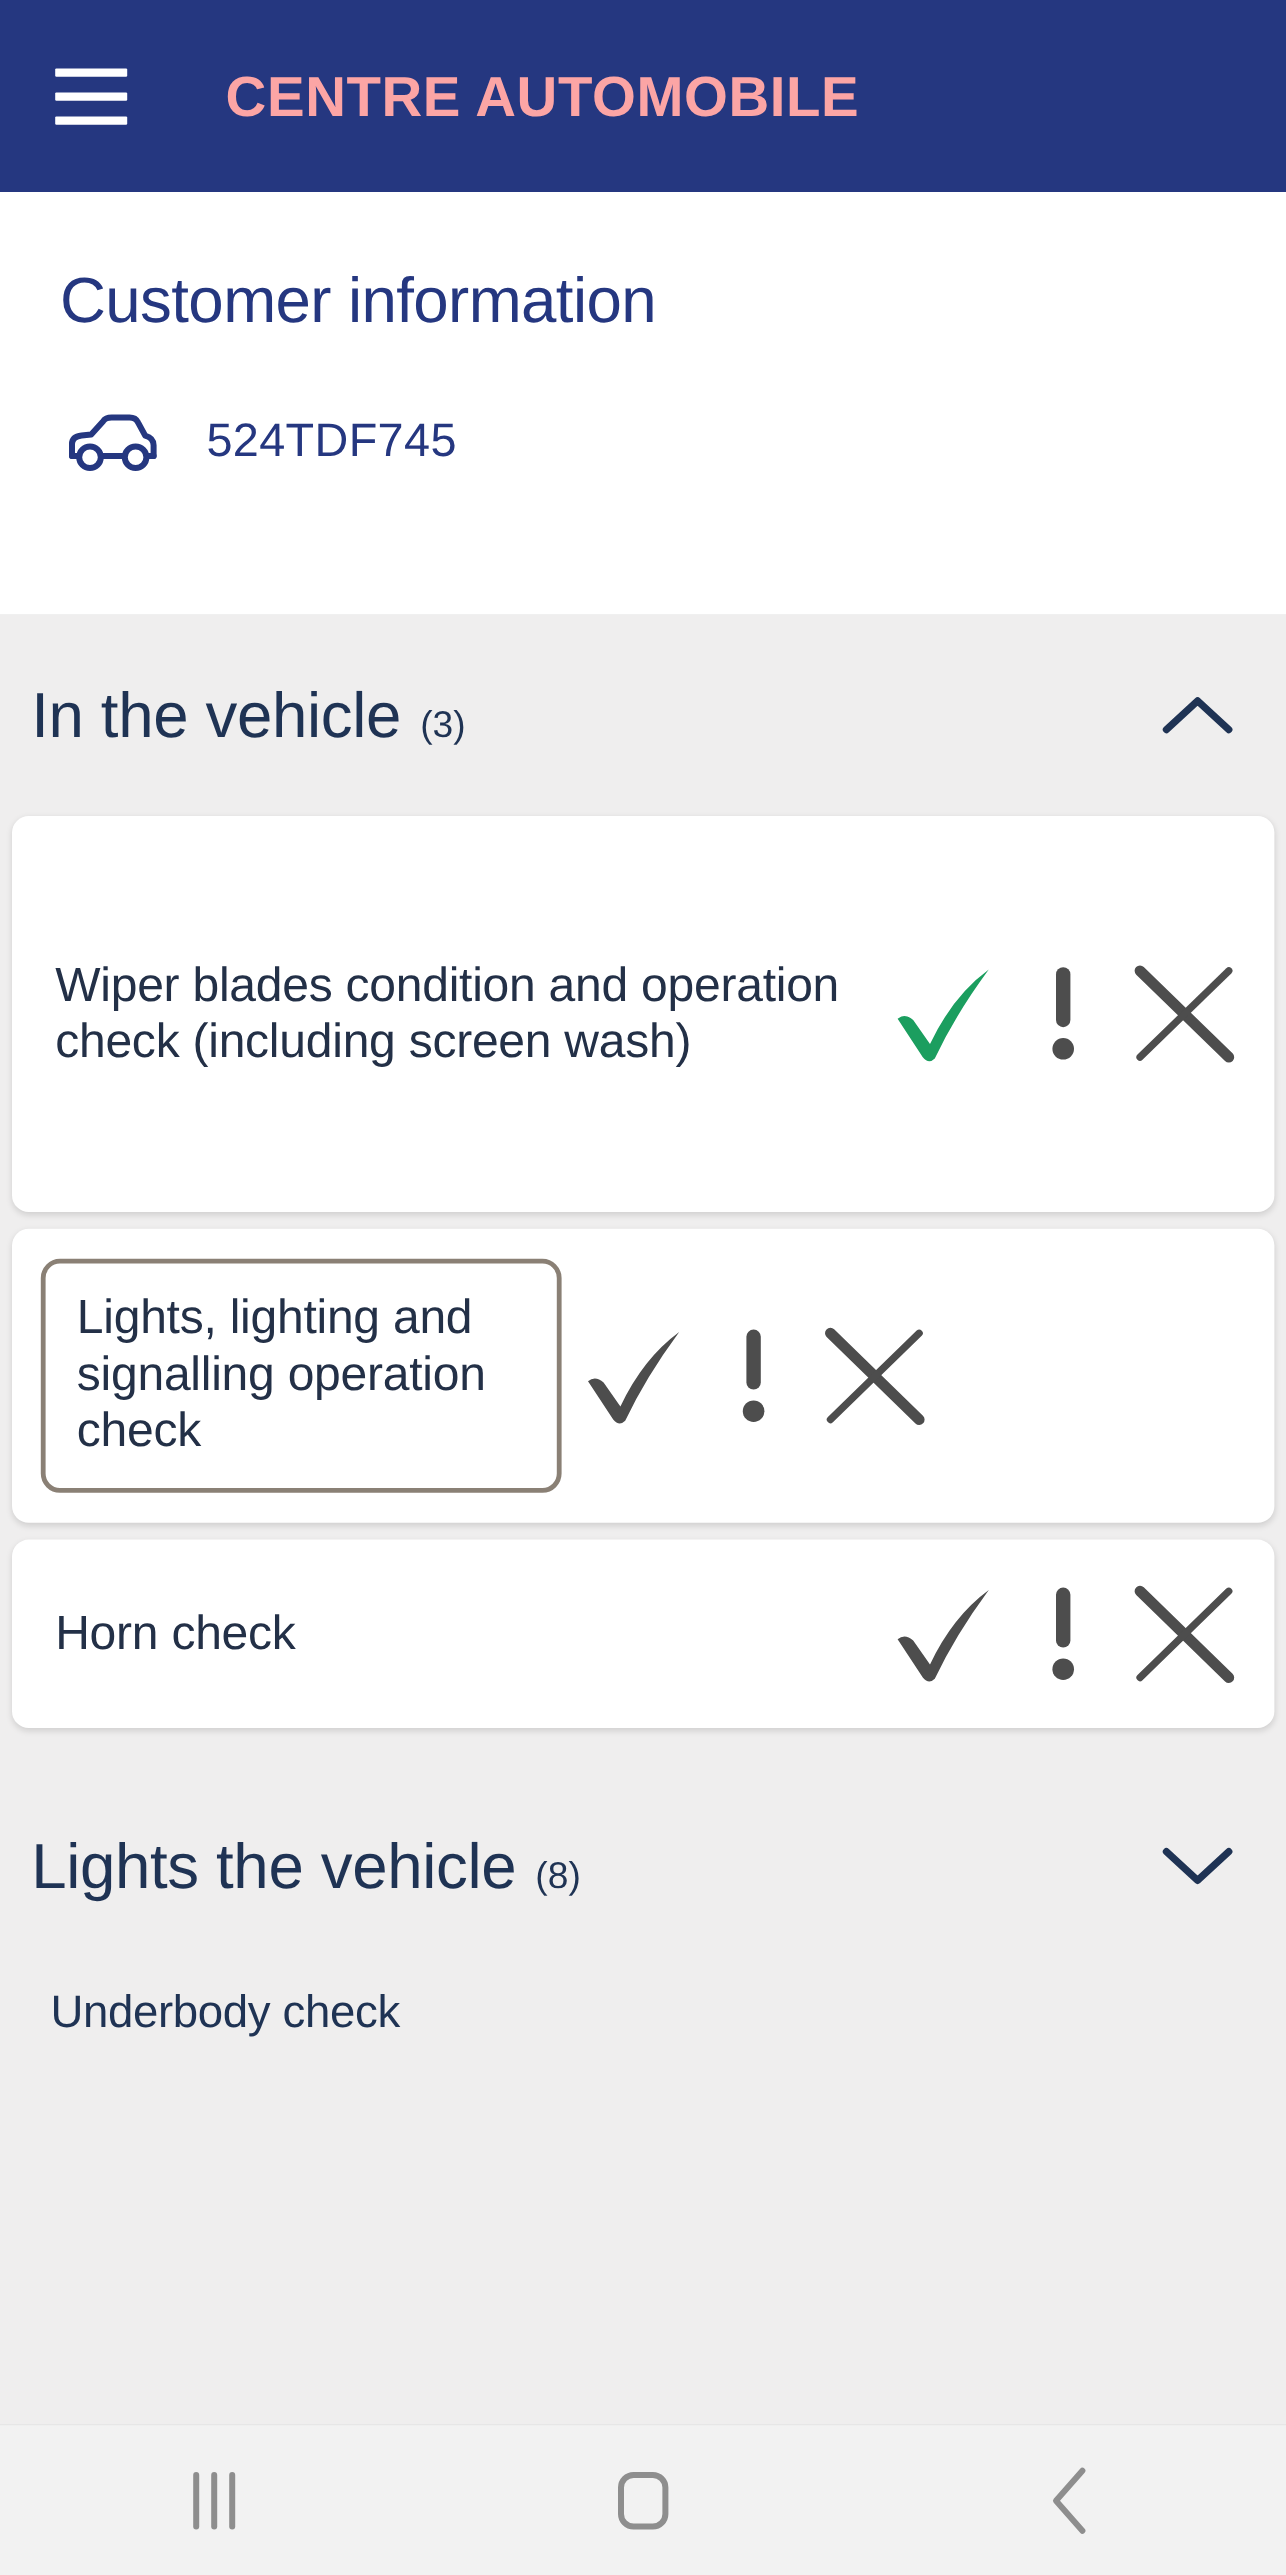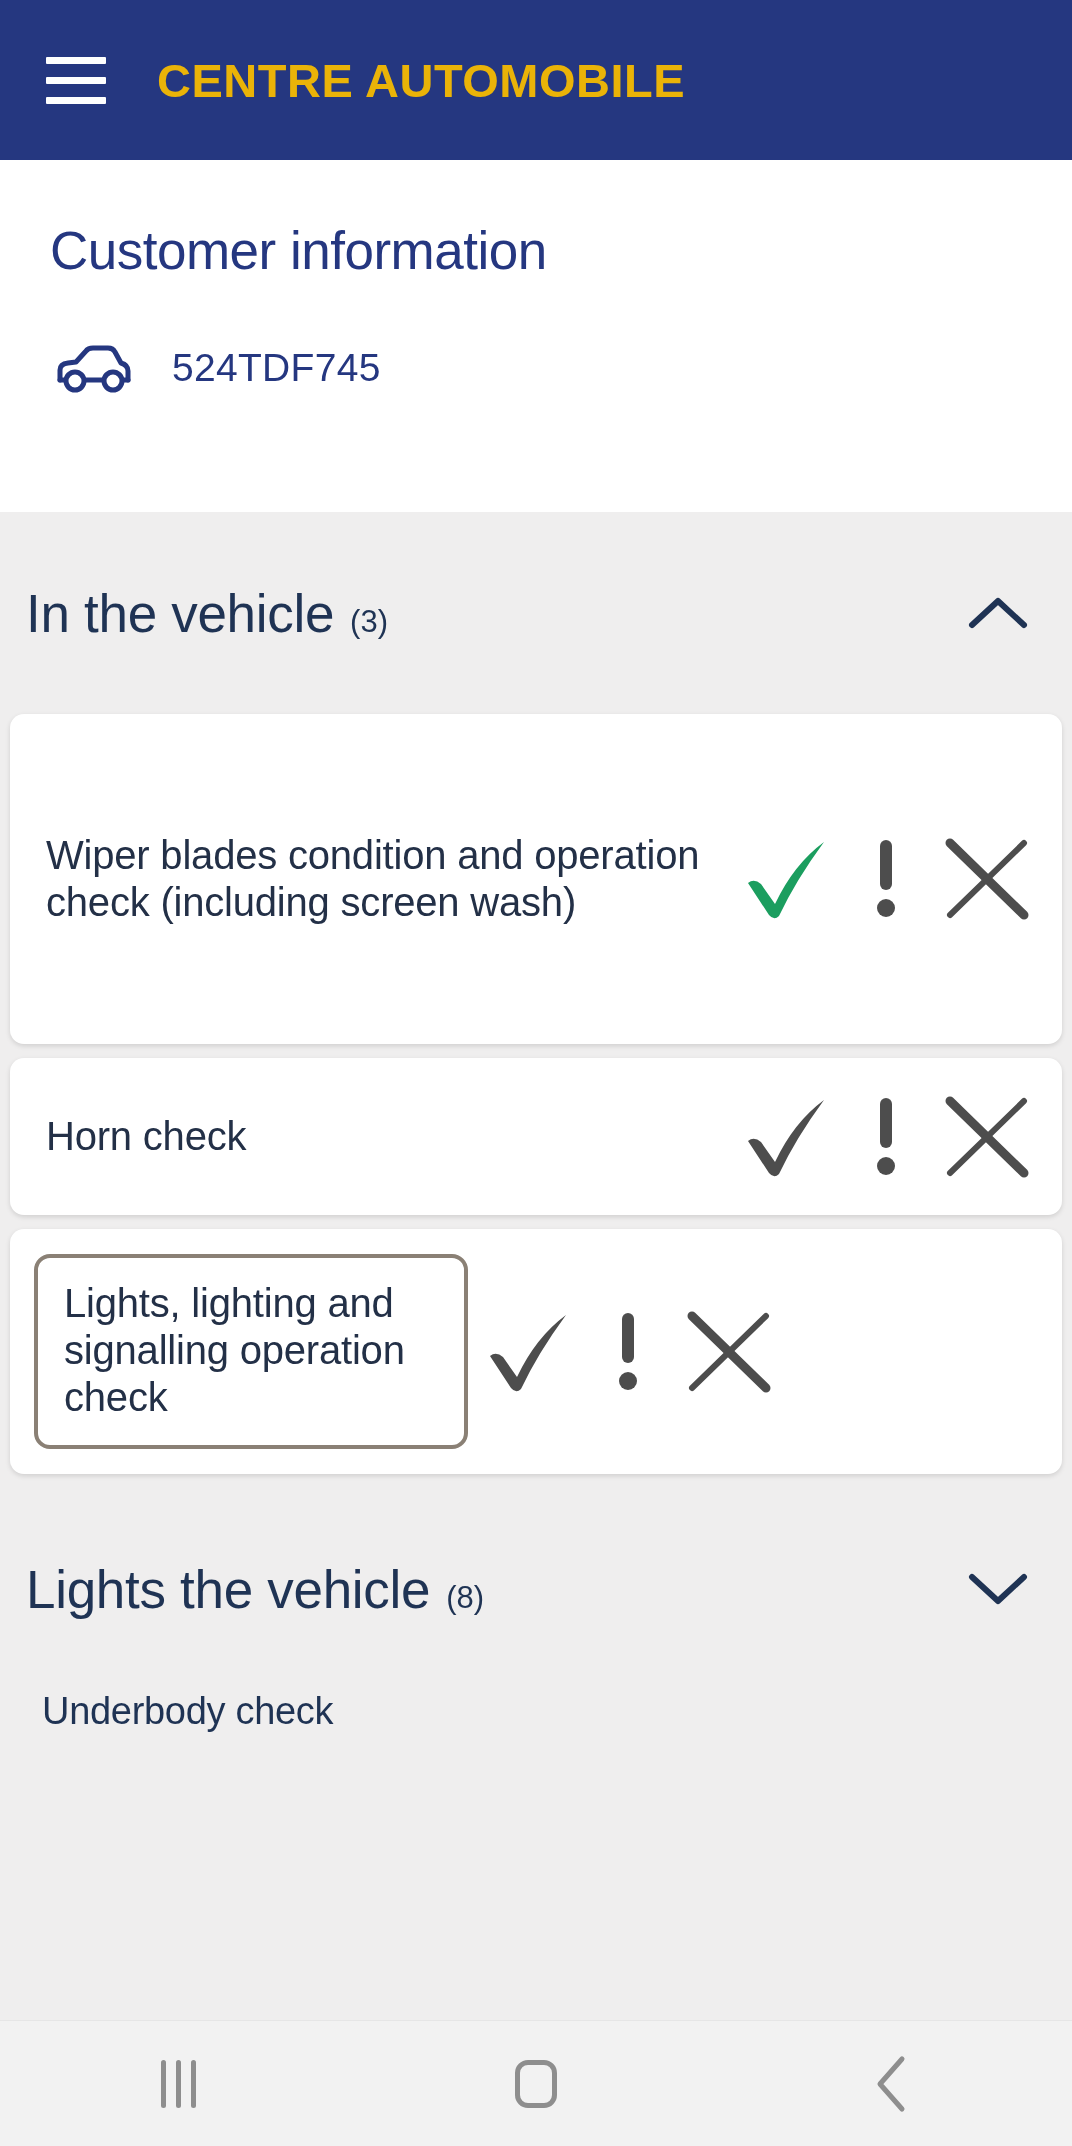--- a/index.html
+++ b/index.html
@@ -42,25 +42,25 @@
     flex: 0 0 auto;
   }
   .hamburger span {
     display: block;
     width: 60px;
     height: 7px;
     background: #ffffff;
     border-radius: 1px;
   }
   .appbar-title {
-    color: #eab308;
+    color: #fca5a5;
     font-size: 47px;
     font-weight: bold;
     letter-spacing: 0.5px;
-    margin-left: 49px;
+    margin-left: 80px;
     white-space: nowrap;
   }
 
   
   .customer-block {
     background: #ffffff;
     flex: 0 0 auto;
     padding: 0 0 0 50px;
     height: 352px;
     position: relative;
@@ -90,21 +90,21 @@
   
   .scroll-body {
     flex: 1 1 auto;
     background: #efeeee;
     overflow: hidden;
     position: relative;
   }
 
   
   .section-header {
-    height: 202px;
+    height: 168px;
     background: #efeeee;
     display: flex;
     align-items: center;
     justify-content: space-between;
     padding: 0 42px 0 26px;
     cursor: pointer;
   }
   .section-title-wrap {
     display: flex;
     align-items: baseline;
@@ -276,22 +276,22 @@
         </div>
         <div class="status-btn">
           <svg width="92" height="86" viewBox="0 0 92 86">
             <path d="M10 7 L84 79" stroke="#4d4d4d" stroke-width="9" stroke-linecap="round"></path>
             <path d="M84 7 L10 79" stroke="#4d4d4d" stroke-width="6" stroke-linecap="round"></path>
           </svg>
         </div>
       </div>
     </div>
 
-    <div class="card card-2">
-      <div class="card-label">Horn check</div>
+    <div class="card card-3">
+      <div class="card-label focused">Lights, lighting and signalling operation check</div>
       <div class="status-group">
         <div class="status-btn">
           <svg width="92" height="86" viewBox="0 0 92 86">
             <path d="M8 47 Q14 42 21 48 L35 68 Q54 28 84 6 Q56 44 39 80 Q34 85 29 79 Z" fill="#4d4d4d"></path>
           </svg>
         </div>
         <div class="status-btn">
           <svg width="36" height="86" viewBox="0 0 36 86">
             <rect x="12" y="4" width="12" height="50" rx="6" fill="#4d4d4d"></rect>
             <circle cx="18" cy="72" r="9" fill="#4d4d4d"></circle>
@@ -299,22 +299,22 @@
         </div>
         <div class="status-btn">
           <svg width="92" height="86" viewBox="0 0 92 86">
             <path d="M10 7 L84 79" stroke="#4d4d4d" stroke-width="9" stroke-linecap="round"></path>
             <path d="M84 7 L10 79" stroke="#4d4d4d" stroke-width="6" stroke-linecap="round"></path>
           </svg>
         </div>
       </div>
     </div>
 
-    <div class="card card-3">
-      <div class="card-label focused">Lights, lighting and signalling operation check</div>
+    <div class="card card-2">
+      <div class="card-label">Horn check</div>
       <div class="status-group">
         <div class="status-btn">
           <svg width="92" height="86" viewBox="0 0 92 86">
             <path d="M8 47 Q14 42 21 48 L35 68 Q54 28 84 6 Q56 44 39 80 Q34 85 29 79 Z" fill="#4d4d4d"></path>
           </svg>
         </div>
         <div class="status-btn">
           <svg width="36" height="86" viewBox="0 0 36 86">
             <rect x="12" y="4" width="12" height="50" rx="6" fill="#4d4d4d"></rect>
             <circle cx="18" cy="72" r="9" fill="#4d4d4d"></circle>

